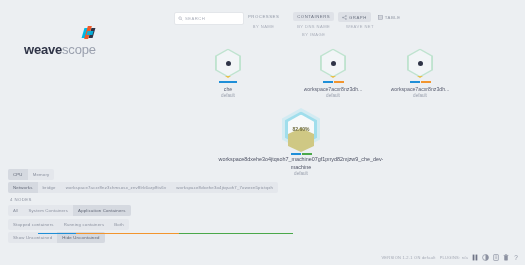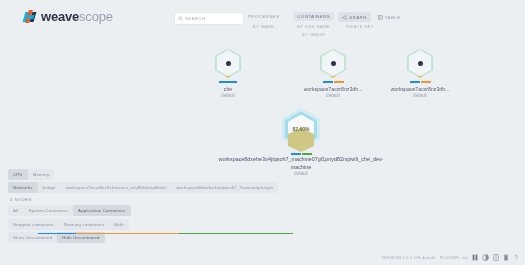--- a/index.html
+++ b/index.html
@@ -8,21 +8,21 @@
     background:#eceff2;
     font-family:"Liberation Sans", sans-serif;
     color:#5c6073;
     overflow:hidden;
     position:relative;
   }
   #app{position:absolute;inset:0;}
 
   
   .header{position:absolute;top:0;left:0;right:0;height:40px;}
-  .logo{position:absolute;left:24px;top:10px;display:flex;align-items:center;gap:4px;}
+  .logo{position:absolute;left:24px;top:26px;display:flex;align-items:flex-end;gap:4px;flex-direction:column;}
   .logo-mark{width:13px;height:13px;position:relative;}
   .logo-mark span{position:absolute;display:block;}
   .lm1{left:0;top:2px;width:4px;height:10px;background:#00b8e6;transform:skewX(-16deg);}
   .lm2{left:3px;top:0px;width:4px;height:13px;background:#f05a28;transform:skewX(-16deg);}
   .lm3{left:7px;top:2px;width:4px;height:10px;background:#2f3447;transform:skewX(-16deg);}
   .lm4{left:4px;top:5px;width:6px;height:4px;background:#00b8e6;transform:skewX(-16deg);opacity:.9;}
   .logo-text{font-size:13px;letter-spacing:-.2px;line-height:13px;}
   .logo-text b{color:#2f3447;font-weight:700;}
   .logo-text i{color:#9aa0ae;font-style:normal;font-weight:400;}
 

